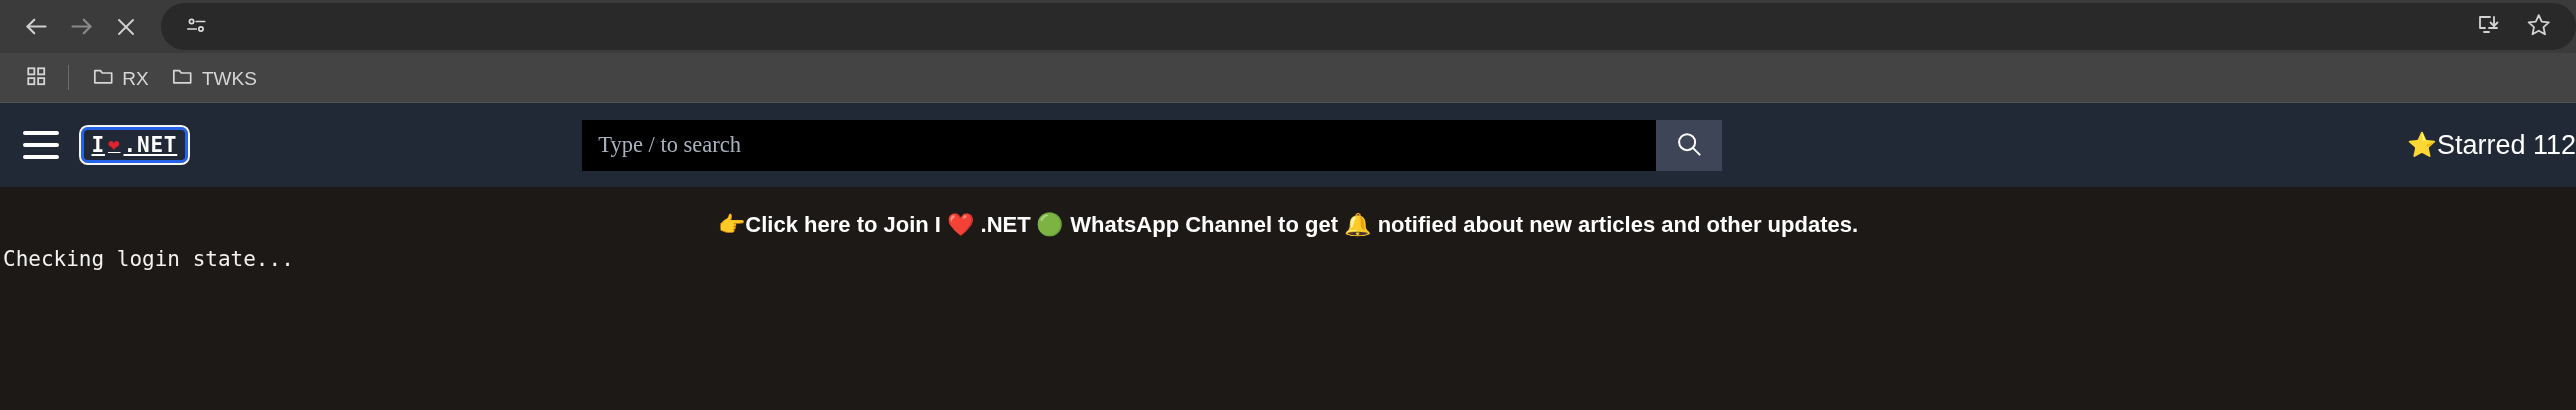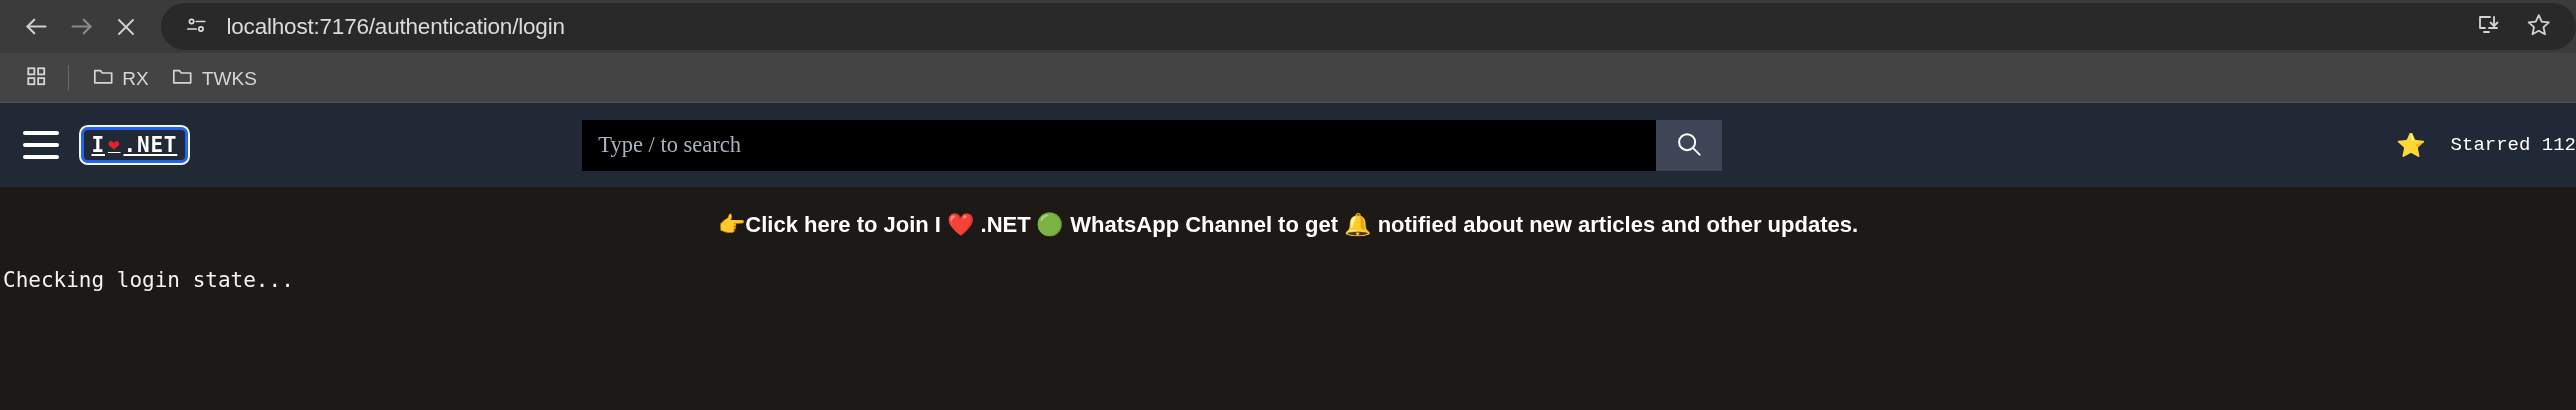--- a/index.html
+++ b/index.html
@@ -204,45 +204,44 @@
     display: flex;
     align-items: center;
     gap: 0px;
     padding-right: 0px;
     white-space: nowrap;
     overflow: hidden;
   }
   .starred-icon { font-size: 24px; line-height: 1; }
   .starred-label {
     color: #ffffff;
-    font-family: Liberation Mono, monospace;
-    font-size: 19px;
+    font-family: Liberation Sans, sans-serif;
+    font-size: 27px;
     letter-spacing: 0px;
-    margin-left: 24px;
   }
 
   
   .page-body {
     background: #1c1917;
     height: calc(411px - 53px - 50px - 84px);
     position: relative;
   }
   .promo-banner {
     text-align: center;
     padding-top: 25px;
     color: #ffffff;
     font-family: Liberation Sans, sans-serif;
     font-weight: bold;
     font-size: 22px;
     white-space: nowrap;
     letter-spacing: 0px;
   }
   .promo-banner .emj { font-weight: normal; }
   .status-line {
-    margin-top: 30px;
+    margin-top: 9px;
     padding-left: 3px;
     color: #f3f3f3;
     font-family: "DejaVu Sans Mono", monospace;
     font-size: 21px;
     white-space: nowrap;
   }
 </style>
 </head>
 <body>
 
@@ -279,21 +278,20 @@
     <span class="site-info-chip">
       <span>
         <svg width="22.5" height="22.5" viewBox="0 0 24 24" fill="none" stroke="#dcdcdc" stroke-width="1.8" stroke-linecap="round">
           <line x1="12" y1="8" x2="21" y2="8"></line>
           <circle cx="7" cy="8" r="2.3"></circle>
           <line x1="3" y1="16" x2="12" y2="16"></line>
           <circle cx="17" cy="16" r="2.3"></circle>
         </svg>
       </span>
     </span>
-    <span class="omnibox-url">localhost:7176/authentication/login</span>
 
     <span class="omnibox-actions">
       <span class="omni-icon-btn">
         <span>
           <svg width="24" height="24" viewBox="0 0 24 24" fill="none" stroke="#d2d2d2" stroke-width="1.8" stroke-linecap="round" stroke-linejoin="round">
             <path d="M14 4H4v11h5"></path>
             <path d="M8 19h5"></path>
             <line x1="18" y1="4" x2="18" y2="13"></line>
             <polyline points="14.5,9.5 18,13 21.5,9.5"></polyline>
             <path d="M13 15h8"></path>

